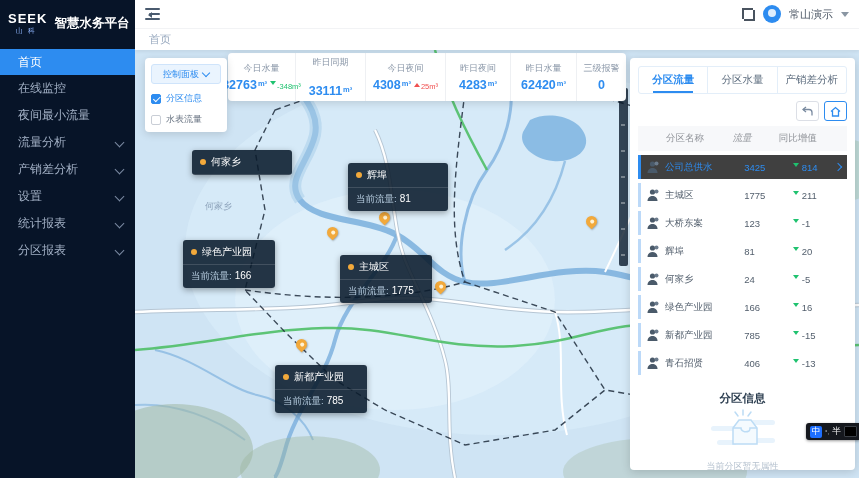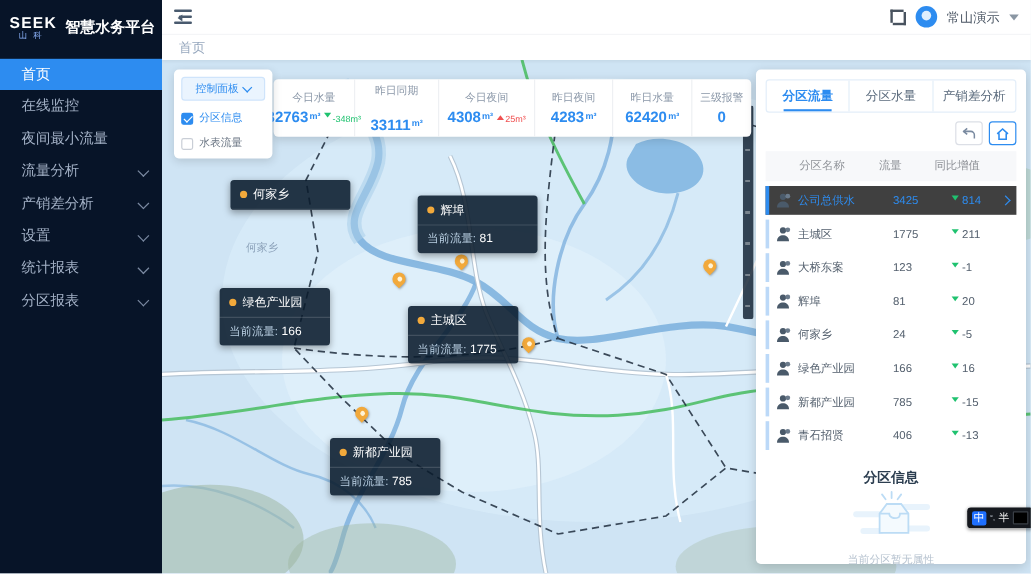--- a/index.html
+++ b/index.html
@@ -44,21 +44,21 @@
   .marker::after{content:"";position:absolute;left:3.5px;top:3.5px;width:4px;height:4px;border-radius:50%;background:#fff3d6;}
   
   .tip{position:absolute;background:var(--tooltip_bg);border-radius:3px;color:#fff;z-index:6;box-shadow:0 2px 6px rgba(0,0,0,.35);}
   .tip-head{display:flex;align-items:center;gap:5px;padding:5px 8px;font-size:10px;border-bottom:1px solid rgba(255,255,255,.14);}
   .dot{width:6px;height:6px;border-radius:50%;background:var(--marker);flex:0 0 auto;}
   .tip-body{padding:5px 8px;font-size:9.5px;color:#b9cfe2;white-space:nowrap;}
   .tip-body b{color:#fff;font-weight:normal;margin-left:3px;font-size:10px;}
   .clipped-strip{position:absolute;left:484px;top:38px;width:9px;height:178px;background:rgba(10,26,44,.8);border-radius:2px;z-index:5;
     background-image:repeating-linear-gradient(to bottom, rgba(255,255,255,.35) 0 2px, transparent 2px 26px);background-position:2px 10px;background-size:4px 100%;background-repeat:no-repeat;}
   
-  .stats{position:absolute;left:93px;top:16px;width:398px;height:48px;background:#fff;border-radius:4px;box-shadow:0 2px 8px rgba(0,0,0,.14);display:flex;z-index:10;}
+  .stats{position:absolute;left:93px;top:3px;width:398px;height:48px;background:#fff;border-radius:4px;box-shadow:0 2px 8px rgba(0,0,0,.14);display:flex;z-index:10;}
   .stat{border-right:1px solid #eef0f3;display:flex;flex-direction:column;align-items:center;justify-content:center;box-sizing:border-box;}
   .stat:last-child{border-right:none;}
   .s1{width:68px;} .s2{width:70px;gap:12px;} .s3{width:80px;} .s4{width:65px;} .s5{width:66px;} .s6{width:49px;}
   .stat .label{font-size:9px;color:#8a97a8;margin-bottom:4px;white-space:nowrap;}
   .stat .val{font-size:12.5px;font-weight:bold;color:var(--accent);white-space:nowrap;line-height:1;}
   .unit{font-size:7.5px;position:relative;top:-3px;margin-left:1px;}
   .delta{font-size:7.5px;margin-left:1px;font-weight:normal;}
   .delta.green{color:var(--green);} .delta.red{color:var(--red);}
   .tri-down{display:inline-block;width:0;height:0;border:3px solid transparent;border-top:4px solid var(--green);margin:0 0 1px 3px;}
   .tri-up{display:inline-block;width:0;height:0;border:3px solid transparent;border-bottom:4px solid var(--red);margin:0 0 2px 3px;}
@@ -76,21 +76,21 @@
   .tabs{display:flex;border:1px solid #e3eef9;border-radius:3px;overflow:hidden;flex:0 0 auto;}
   .tab{flex:1;text-align:center;font-size:10.5px;color:#5b6b7d;padding:6px 0;border-right:1px solid #e3eef9;cursor:pointer;position:relative;white-space:nowrap;}
   .tab:last-child{border-right:none;}
   .tab.active{color:var(--accent);font-weight:bold;}
   .tab.active::after{content:"";position:absolute;left:14px;right:14px;bottom:0;height:2px;background:var(--accent);}
   .btn-row{display:flex;justify-content:flex-end;gap:5px;margin:7px 0 5px;}
   .icon-btn{width:21px;height:18px;border:1px solid #dcdfe6;border-radius:3px;display:flex;align-items:center;justify-content:center;background:#fff;cursor:pointer;}
   .icon-btn.primary{border-color:var(--accent);}
   .thead{display:flex;background:#f7f8fa;font-size:9.5px;color:#909399;padding:6px 4px;align-items:center;}
   .thead .h1{flex:0 0 45%;padding-left:24px;box-sizing:border-box;}
-  .thead .h2{flex:0 0 23%;}
+  .thead .h2{flex:0 0 23%;font-style:italic;}
   .thead .h3{flex:1;}
   .tbody{margin-top:4px;flex:0 0 auto;}
   .trow{display:flex;align-items:center;height:24px;margin-bottom:4px;background:#fff;border-left:3px solid #bcd9f8;font-size:9.5px;color:#54606e;padding:0 4px;cursor:pointer;}
   .trow.selected{background:#404040;color:var(--accent);border-left-color:var(--accent);}
   .ric{width:15px;height:14px;margin-right:5px;flex:0 0 auto;}
   .tname{flex:0 0 40%;white-space:nowrap;overflow:hidden;}
   .tflow{flex:0 0 23%;}
   .tchg{flex:1;display:flex;align-items:center;}
   .row-chev{width:5px;height:5px;border-right:1.5px solid var(--accent);border-bottom:1.5px solid var(--accent);transform:rotate(-45deg);margin-right:2px;}
   .info-title{text-align:center;font-size:11.5px;color:#2c3e50;margin-top:12px;font-weight:bold;}

